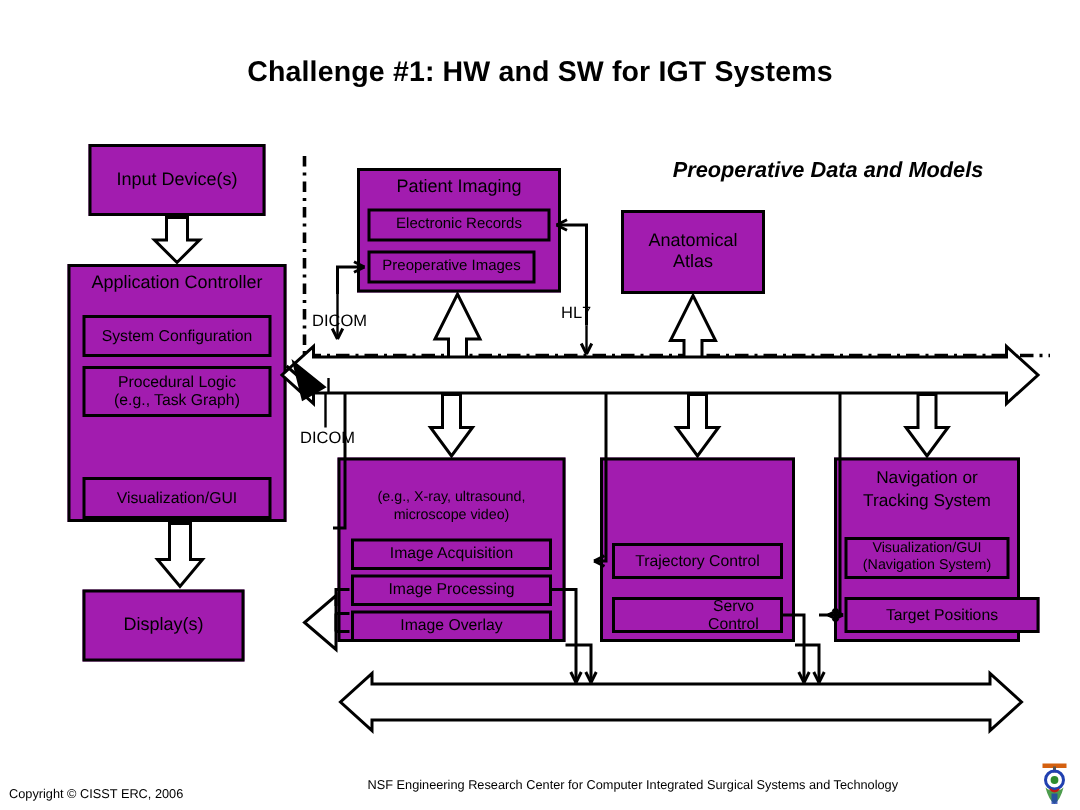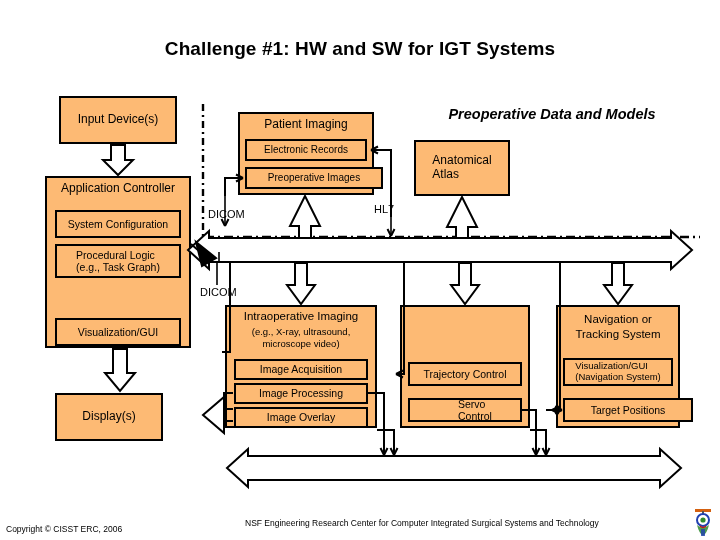--- a/index.html
+++ b/index.html
@@ -7,23 +7,23 @@
     width:720px;height:540px;
     background:#ffffff;
     font-family:"Liberation Sans","DejaVu Sans",sans-serif;
     color:#000;
     overflow:hidden;
     position:relative;
   }
   #slide{position:absolute;left:0;top:0;width:720px;height:540px;}
   .box{
     position:absolute;box-sizing:border-box;
-    border:2px solid #000;background:#fdba74;
+    border:2px solid #000;background:#a21caf;
     display:flex;align-items:center;justify-content:center;
-    line-height:1.15;
+    text-align:center;line-height:1.15;
     font-family:"Liberation Sans","DejaVu Sans",sans-serif;
   }
   .box.topal{align-items:flex-start;}
   .hdr{
     position:absolute;box-sizing:border-box;
     text-align:center;line-height:1.15;
     font-family:"Liberation Sans","DejaVu Sans",sans-serif;
   }
   .title{
     position:absolute;left:0;top:38px;width:720px;
@@ -60,33 +60,32 @@
 
   <div class="box" style="left:55px;top:318px;width:126px;height:28px;font-size:10.5px;">Visualization/GUI</div>
 
   <div class="box" style="left:55px;top:393px;width:108px;height:48px;font-size:12px;">Display(s)</div>
 
   <div class="box topal" style="left:238px;top:112px;width:136px;height:83px;"></div>
   <div class="hdr" style="left:238px;top:118px;width:136px;font-size:12px;">Patient Imaging</div>
 
   <div class="box" style="left:245px;top:139px;width:122px;height:22px;font-size:10px;">Electronic Records</div>
 
-  <div class="box" style="left:245px;top:167px;width:138px;height:22px;font-size:10px;">Preoperative Images</div>
+  <div class="box" style="left:245px;top:167px;width:112px;height:22px;font-size:10px;">Preoperative Images</div>
 
   <div class="box" style="left:414px;top:140px;width:96px;height:56px;font-size:12px;white-space:pre-line;">Anatomical
 Atlas</div>
 
   <div class="lbl" style="left:208px;top:208px;">DICOM</div>
   <div class="lbl" style="left:200px;top:286px;">DICOM</div>
   <div class="lbl" style="left:374px;top:203px;">HL7</div>
 
   <div class="hdr" style="left:180px;top:242px;width:500px;font-size:12px;">Interfaces / Middleware</div>
 
   <div class="box topal" style="left:225px;top:305px;width:152px;height:123px;"></div>
-  <div class="hdr" style="left:225px;top:310px;width:152px;font-size:11.5px;">Intraoperative Imaging</div>
   <div class="hdr" style="left:225px;top:326px;width:152px;font-size:9.5px;white-space:pre-line;line-height:1.25;">(e.g., X-ray, ultrasound,
 microscope video)</div>
 
   <div class="box" style="left:234px;top:359px;width:134px;height:21px;font-size:10.5px;">Image Acquisition</div>
   <div class="box" style="left:234px;top:383px;width:134px;height:21px;font-size:10.5px;">Image Processing</div>
   <div class="box" style="left:234px;top:407px;width:134px;height:21px;font-size:10.5px;">Image Overlay</div>
 
   <div class="box topal" style="left:400px;top:305px;width:130px;height:123px;"></div>
   <div class="box" style="left:408px;top:362px;width:114px;height:24px;font-size:10.5px;">Trajectory Control</div>
   <div class="box" style="left:408px;top:398px;width:114px;height:24px;font-size:10.5px;padding-left:48px;">Servo Control</div>

